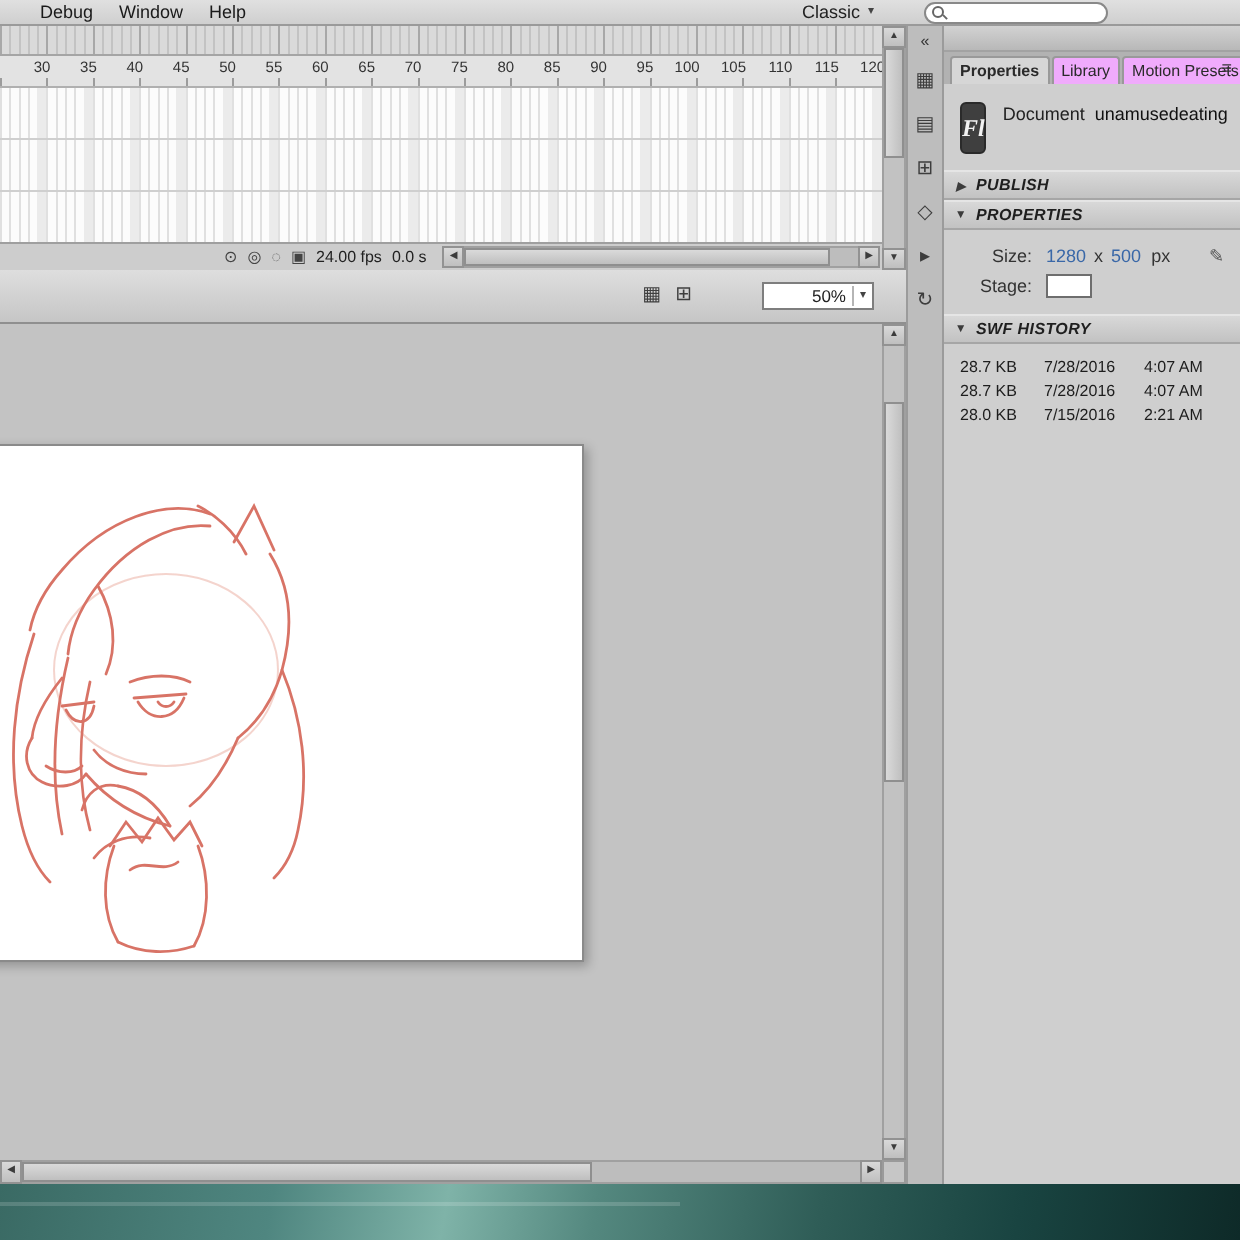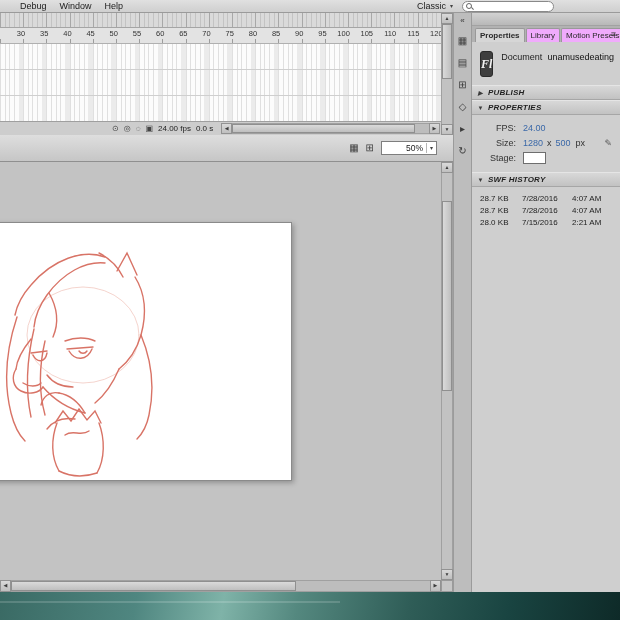--- a/index.html
+++ b/index.html
@@ -6,21 +6,21 @@
   body{width:620px;height:620px;overflow:hidden;position:relative;
        font-family:"Liberation Sans",sans-serif;background:#c8c8c8;
        -webkit-font-smoothing:antialiased;}
   #app{position:absolute;left:0;top:0;width:620px;height:592px;background:#c8c8c8;}
 
   
   .menubar{position:absolute;left:0;top:0;right:0;height:12px;background:linear-gradient(#e0e0e0,#cfcfcf);
            border-bottom:1px solid #9a9a9a;display:flex;align-items:center;font-size:9px;color:#1a1a1a;z-index:5;}
   .menus{display:flex;gap:13px;padding-left:20px;}
   .menu-item{cursor:default;line-height:12px;}
-  .menubar-right{position:absolute;right:66px;top:0;height:12px;display:flex;align-items:center;gap:9px;}
+  .menubar-right{position:absolute;right:66px;top:0;height:12px;display:flex;align-items:center;gap:25px;}
   .workspace{display:flex;align-items:center;gap:4px;font-size:9px;color:#222;}
   .caret{font-size:6px;color:#444;line-height:6px;}
   .searchbox{width:84px;height:9px;background:#fff;border:1px solid #898989;border-radius:6px;
              display:flex;align-items:center;padding:0 3px;}
   .mag{width:4px;height:4px;border:1px solid #666;border-radius:50%;position:relative;flex:none;}
   .mag::after{content:"";position:absolute;width:3px;height:1px;background:#666;transform:rotate(45deg);right:-3px;bottom:-1px;}
 
   
   .timeline{position:absolute;left:0;top:13px;width:441px;height:122px;background:#cdcdcd;}
   .tickband{position:absolute;left:0;top:0;right:0;height:14px;background-color:#dadada;
@@ -56,21 +56,21 @@
   .vthumb{position:absolute;left:0;right:0;background:linear-gradient(90deg,#dadada,#bfbfbf);
           border:1px solid #8f8f8f;box-sizing:border-box;}
   .tl-vscroll{position:absolute;left:441px;top:13px;width:12px;height:122px;}
 
   
   .editbar{position:absolute;left:0;top:135px;width:453px;height:27px;background:linear-gradient(#dedede,#c6c6c6);
     border-bottom:1px solid #8f8f8f;box-sizing:border-box;display:flex;align-items:center;
     justify-content:flex-end;gap:7px;padding-right:16px;}
   .eb-icon{font-size:10px;color:#3f3f3f;cursor:pointer;line-height:14px;}
   .zoom{width:56px;height:14px;background:#fff;border:1px solid #7e7e7e;display:flex;align-items:center;
-        font-size:8.5px;color:#222;padding:0 3px;gap:3px;box-sizing:border-box;}
+        font-size:8.5px;color:#222;padding:0 3px;gap:3px;box-sizing:border-box;margin-left:28px;}
   .zoom .val{flex:1;text-align:right;}
   .zoom .caret{border-left:1px solid #b5b5b5;padding-left:3px;height:10px;display:flex;align-items:center;}
 
   
   .stage-area{position:absolute;left:0;top:162px;width:441px;height:418px;background:#c3c3c3;overflow:hidden;}
   .stage{position:absolute;left:-14px;top:60px;width:304px;height:257px;background:#ffffff;
          border:1px solid #8a8a8a;box-shadow:2px 2px 5px rgba(0,0,0,.25);}
   .stage svg{position:absolute;left:0;top:0;}
   .stage-vscroll{position:absolute;left:441px;top:162px;width:12px;height:418px;}
   .hscroll{position:absolute;left:0;top:580px;width:441px;height:12px;display:flex;}
@@ -306,24 +306,20 @@
         <span>PUBLISH</span>
       </div>
 
       <div class="section">
         <span class="tri">▼</span>
         <span>PROPERTIES</span>
       </div>
 
       <div class="prop-rows">
         <div class="prow">
-          <span class="plabel">FPS:</span>
-          <span class="hot">24.00</span>
-        </div>
-        <div class="prow">
           <span class="plabel">Size:</span>
           <span class="hot">1280</span>
           <span class="sep">x</span>
           <span class="hot">500</span>
           <span class="unit">px</span>
           <span class="edit-icon">✎</span>
         </div>
         <div class="prow">
           <span class="plabel">Stage:</span>
           <span class="swatch"></span>

